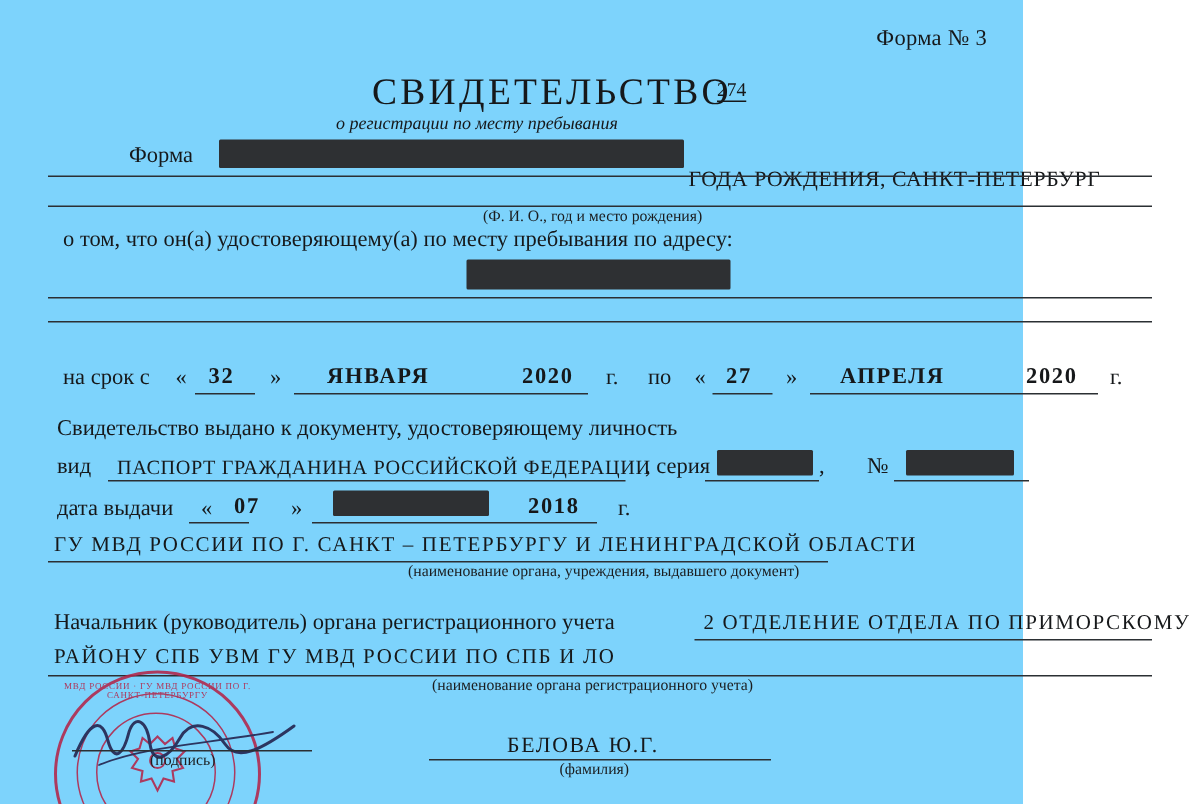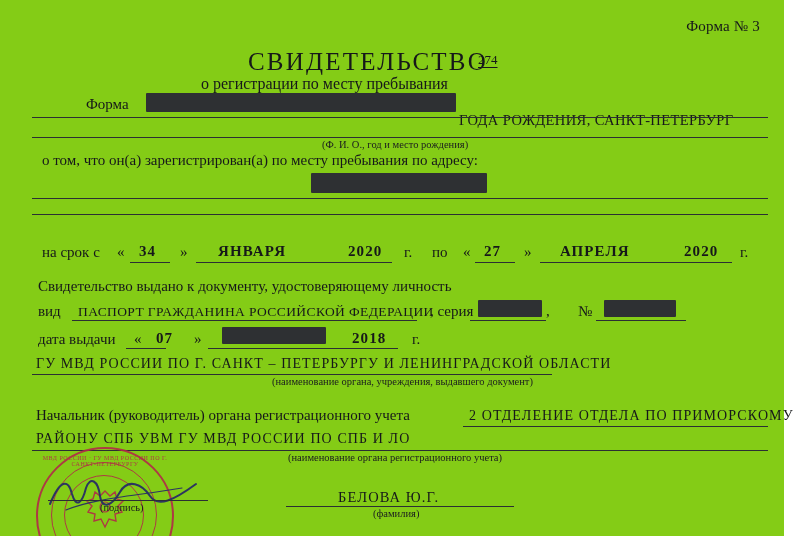--- a/index.html
+++ b/index.html
@@ -9,23 +9,23 @@
   body {
     width: 800px;
     height: 536px;
     background: #ffffff;
     font-family: "Liberation Serif", serif;
     color: #16181a;
     overflow: hidden;
   }
   .page {
     position: relative;
-    width: 784px;
+    width: 682px;
     height: 536px;
-    background: #84cc16;
+    background: #7dd3fc;
   }
 
   
   .form-no {
     position: absolute;
     top: 18px;
     right: 24px;
     font-size: 15px;
     letter-spacing: 0.2px;
   }
@@ -43,22 +43,23 @@
     position: absolute;
     top: 52px;
     left: 478px;
     font-size: 13px;
     text-decoration: underline;
     text-underline-offset: 3px;
   }
   .subtitle {
     position: absolute;
     top: 75px;
-    left: 201px;
-    font-size: 16px;
+    left: 224px;
+    font-size: 12px;
+    font-style: italic;
   }
 
   
   .t {
     position: absolute;
     font-size: 15px;
     white-space: nowrap;
   }
   .small {
     position: absolute;
@@ -152,28 +153,28 @@
   <div class="title-number">274</div>
   <div class="subtitle">о регистрации по месту пребывания</div>
 
   <div class="t" style="top:96px; left:86px;">Форма</div>
   <div class="redact" style="left:146px; top:93px; width:310px; height:19px;"></div>
   <div class="t caps" style="top:112px; left:459px; font-size:14.5px;">ГОДА РОЖДЕНИЯ, САНКТ-ПЕТЕРБУРГ</div>
   <div class="line" style="left:32px; top:117px; width:736px;"></div>
   <div class="line" style="left:32px; top:137px; width:736px;"></div>
   <div class="small" style="top:139px; left:322px;">(Ф. И. О., год и место рождения)</div>
 
-  <div class="t" style="top:152px; left:42px;">о том, что он(а) зарегистрирован(а) по месту пребывания по адресу:</div>
+  <div class="t" style="top:152px; left:42px;">о том, что он(а) удостоверяющему(а) по месту пребывания по адресу:</div>
   <div class="redact" style="left:311px; top:173px; width:176px; height:20px;"></div>
   <div class="line" style="left:32px; top:198px; width:736px;"></div>
   <div class="line" style="left:32px; top:214px; width:736px;"></div>
 
   <div class="t" style="top:244px; left:42px;">на срок с</div>
   <div class="t" style="top:244px; left:117px;">«</div>
-  <div class="t spaced" style="top:243px; left:139px; font-weight:600;">34</div>
+  <div class="t spaced" style="top:243px; left:139px; font-weight:600;">32</div>
   <div class="t" style="top:244px; left:180px;">»</div>
   <div class="t spaced" style="top:243px; left:218px; font-weight:600;">ЯНВАРЯ</div>
   <div class="t spaced" style="top:243px; left:348px; font-weight:600;">2020</div>
   <div class="t" style="top:244px; left:404px;">г.</div>
   <div class="t" style="top:244px; left:432px;">по</div>
   <div class="t" style="top:244px; left:463px;">«</div>
   <div class="t spaced" style="top:243px; left:484px; font-weight:600;">27</div>
   <div class="t" style="top:244px; left:524px;">»</div>
   <div class="t spaced" style="top:243px; left:560px; font-weight:600;">АПРЕЛЯ</div>
   <div class="t spaced" style="top:243px; left:684px; font-weight:600;">2020</div>

